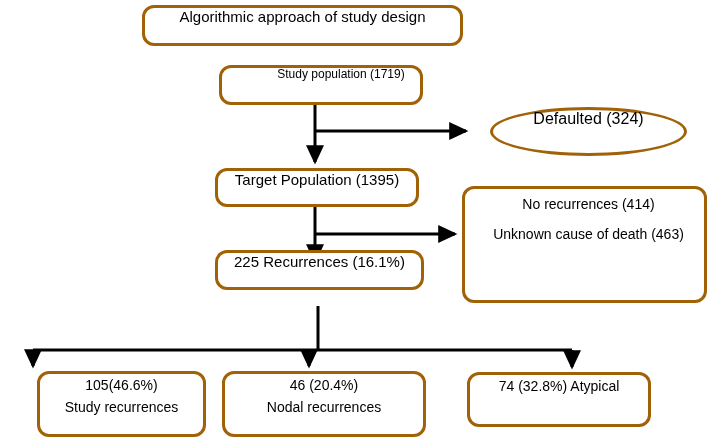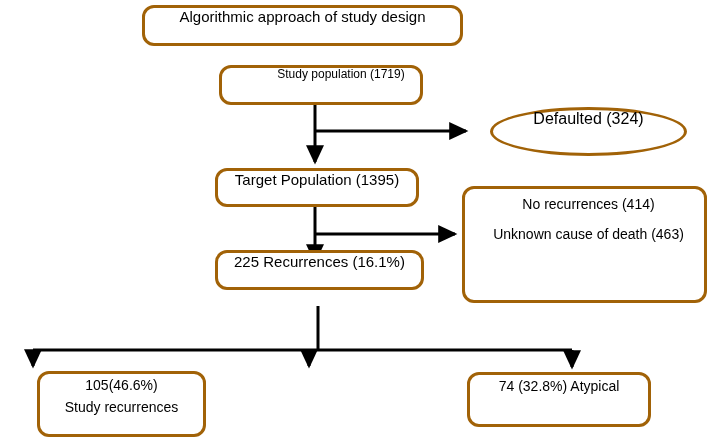--- a/index.html
+++ b/index.html
@@ -115,18 +115,22 @@
 
   <div class="node rounded" id="node-recurrence">
     <span class="node-line">225 Recurrences (16.1%)</span>
   </div>
 
   <div class="node rounded" id="node-local">
     <span class="node-line">105(46.6%)</span>
     <span class="node-line">Study recurrences</span>
   </div>
 
+  <div class="node rounded" id="node-nodal">
+    <span class="node-line">46 (20.4%)</span>
+    <span class="node-line">Nodal recurrences</span>
+  </div>
 
   <div class="node rounded" id="node-atypical">
     <span class="node-line">74 (32.8%) Atypical</span>
   </div>
 
 </div>
 
 </body></html>

